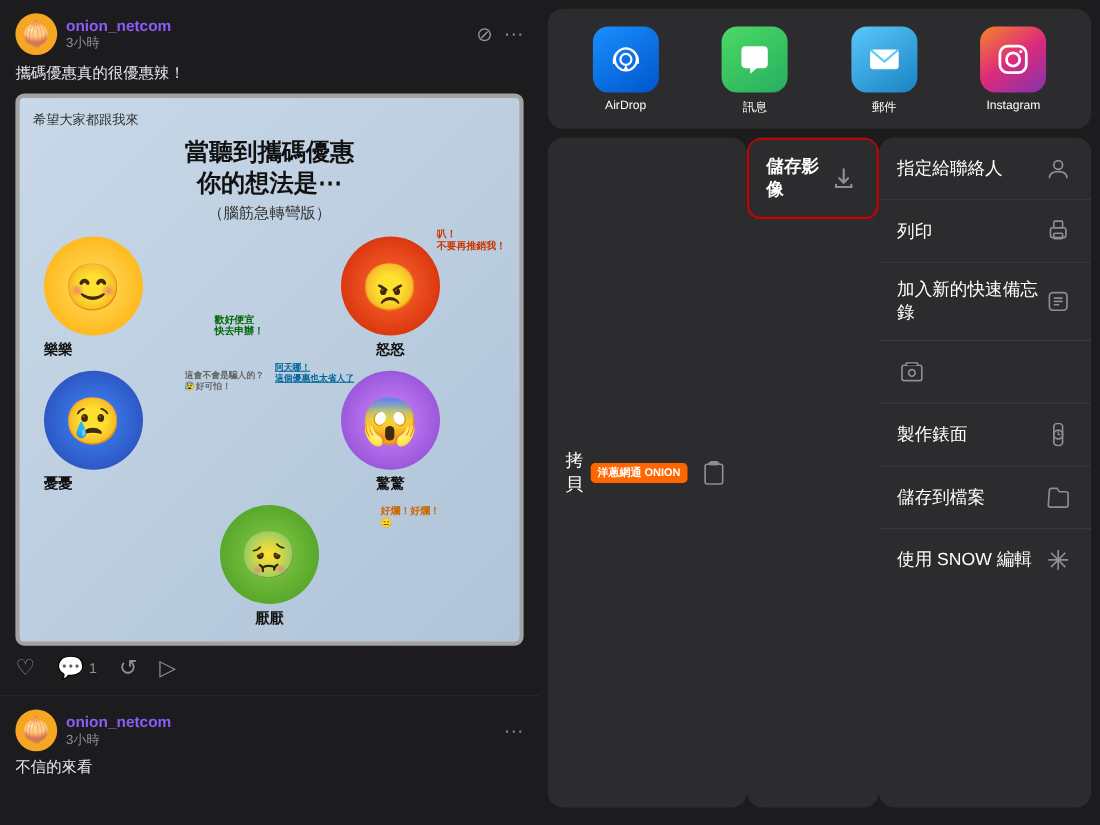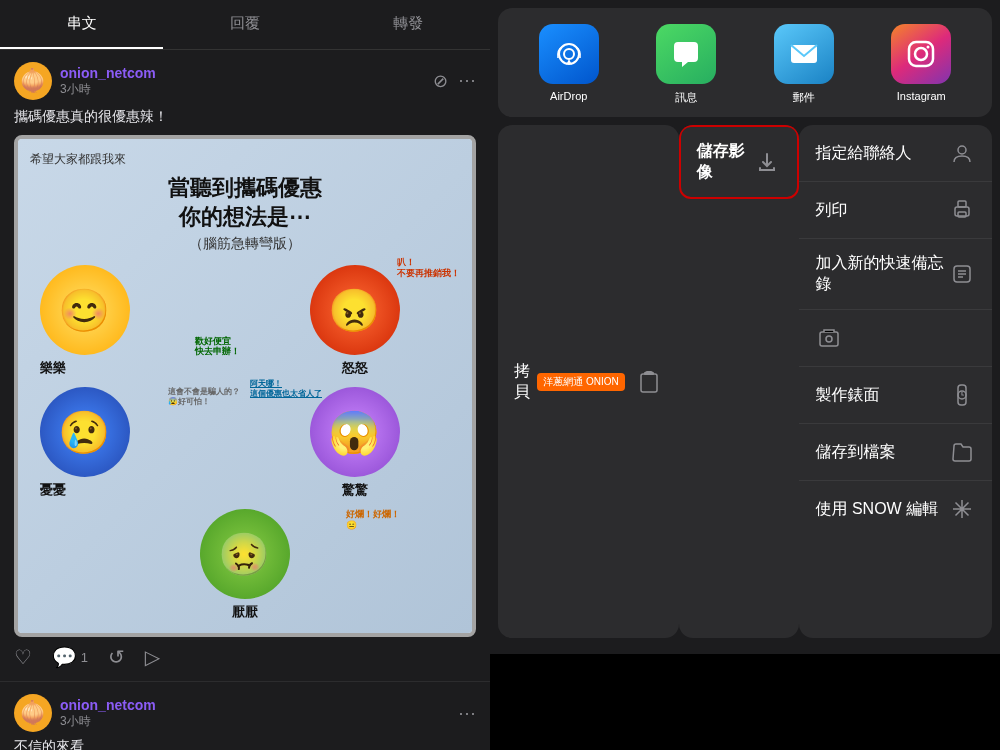--- a/index.html
+++ b/index.html
@@ -215,21 +215,21 @@
     }
     .post2-text {
       color: #e5e5ea;
       font-size: 14px;
       margin-bottom: 4px;
     }
 
     
     .right-panel {
       width: 510px;
-      height: 654px;
+      height: 750px;
       background: #1c1c1e;
       display: flex;
       flex-direction: column;
     }
 
     
     .share-apps-row {
       display: flex;
       padding: 16px 12px 12px;
       gap: 0;
@@ -341,46 +341,41 @@
     .clipboard-brand {
       display: flex;
       align-items: center;
       margin-right: 10px;
     }
 
     .brand-badge {
       background: #ff6600;
       color: #fff;
       font-size: 10px;
-      font-weight: normal;
+      font-weight: bold;
       padding: 2px 6px;
       border-radius: 4px;
     }
 
     .save-image-row {
       display: flex;
       align-items: center;
       padding: 14px 16px;
       cursor: pointer;
       border: 2px solid #cc0000;
       border-radius: 12px;
       margin-bottom: 2px;
       font-weight: bold;
     }
   </style>
 </head>
 <body>
 
 <div class="left-panel">
 
-  <div class="tab-bar">
-    <div class="tab-item active">串文</div>
-    <div class="tab-item">回覆</div>
-    <div class="tab-item">轉發</div>
-  </div>
 
   <div class="post-area">
 
     <div class="post">
       <div class="post-header">
         <div class="avatar">
           <span class="avatar-emoji">🧅</span>
         </div>
         <div class="post-meta">
           <div class="post-username">onion_netcom</div>

